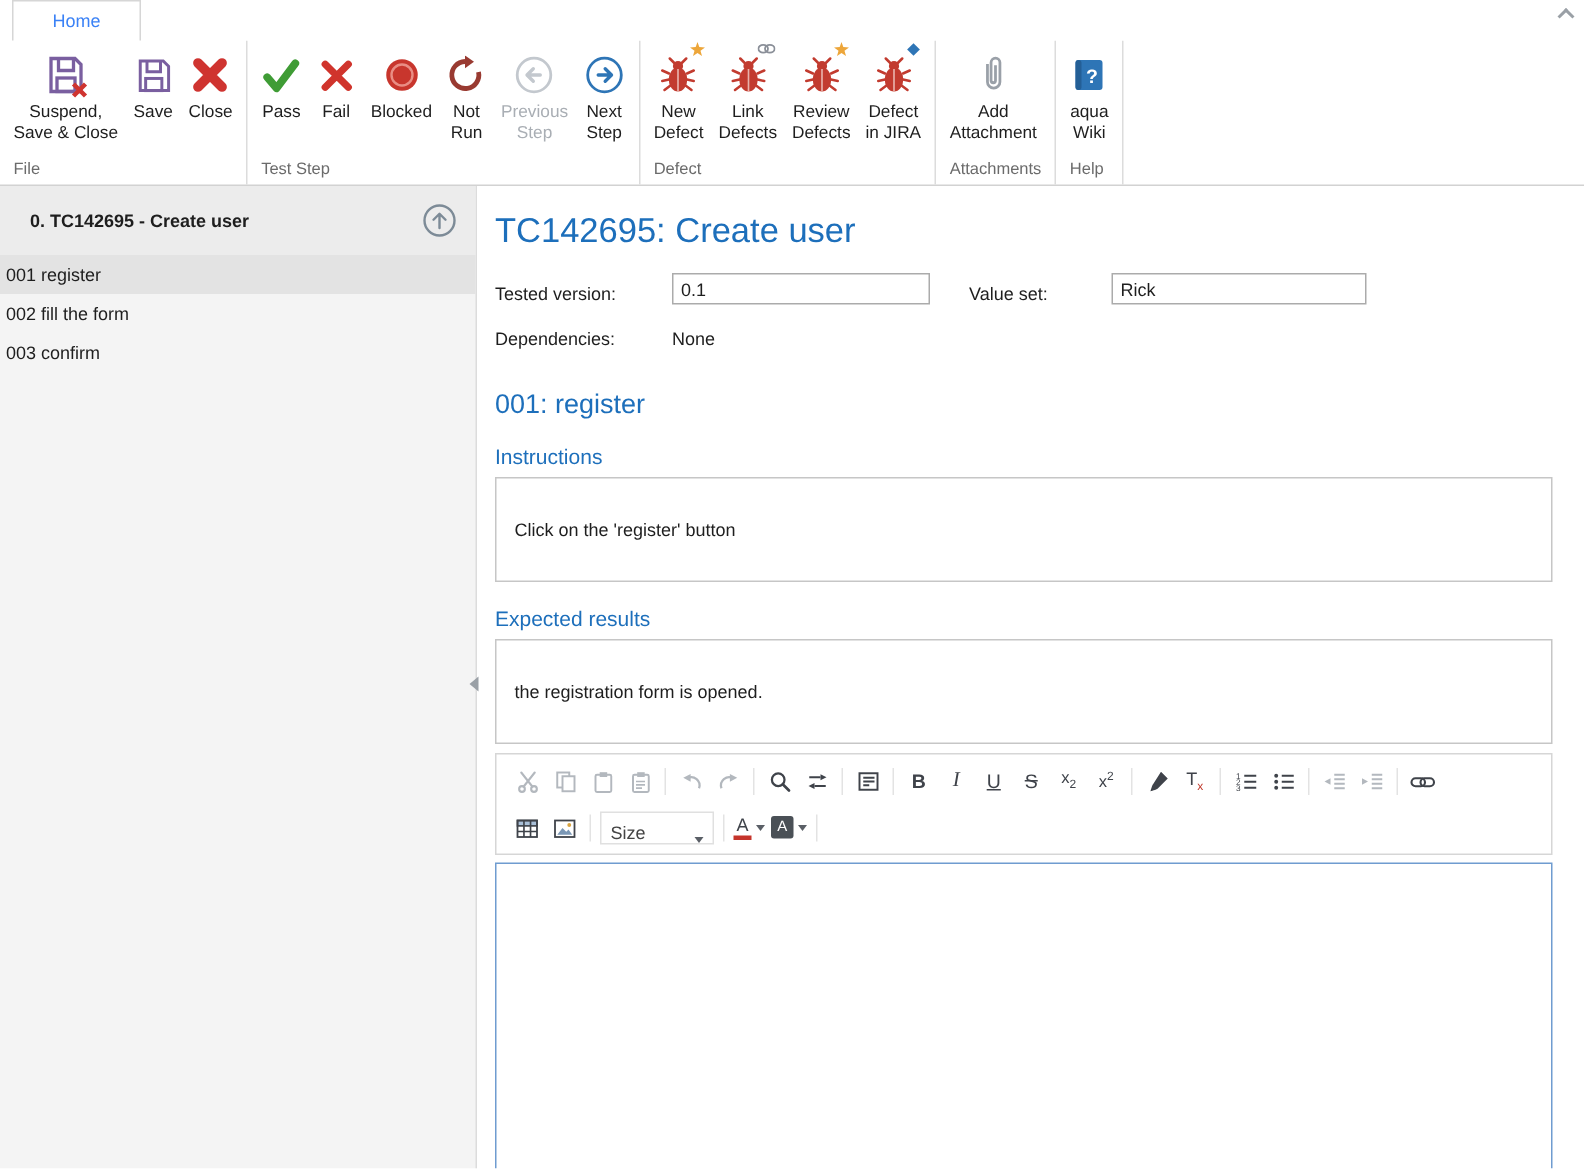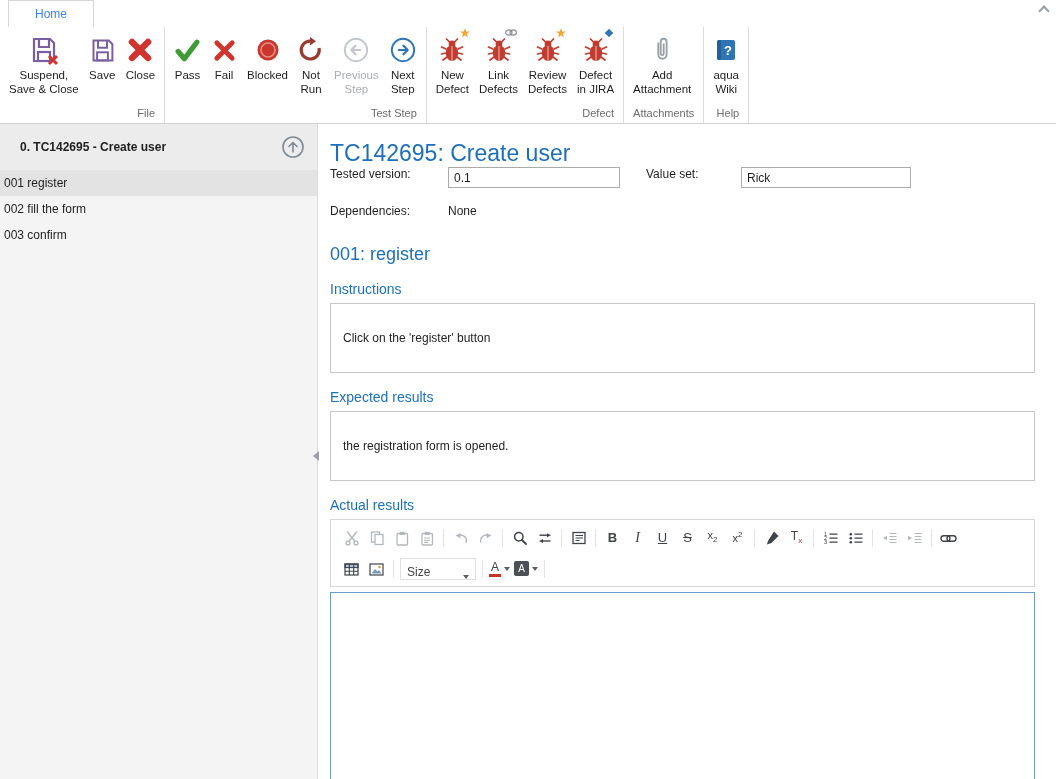--- a/index.html
+++ b/index.html
@@ -15,35 +15,35 @@
 
   
   .ribbon{height:97px;display:flex;border-bottom:1px solid #d2d2d2;background:#fff;}
   .rgroup{display:flex;flex-direction:column;border-right:1px solid #dcdcdc;padding:0 1px;}
   .rbtns{flex:1;display:flex;align-items:stretch;padding:2px 3px 0;}
   .rbtn{display:flex;flex-direction:column;align-items:center;padding:2px 5px 0;min-width:36px;cursor:pointer;}
   .ricon{height:38px;display:flex;align-items:center;justify-content:center;position:relative;}
   .rlbl{font-size:11.5px;line-height:1.2;text-align:center;white-space:pre-line;color:#1e1e1e;}
   .rbtn.dis{cursor:default;}
   .rbtn.dis .rlbl{color:#a9aeb4;}
-  .rglabel{text-align:right;font-size:11px;color:#6b6b6b;padding:1px 8px 4px;}
+  .rglabel{text-align:left;font-size:11px;color:#6b6b6b;padding:1px 8px 4px;}
   .badge{position:absolute;top:-3px;right:-5px;}
 
   
   .content{display:flex;height:655px;}
   .sidebar{width:318px;flex:none;background:#f4f4f4;border-right:1px solid #dcdcdc;}
   .sb-header{display:flex;align-items:center;justify-content:space-between;background:#ececec;
        padding:8px 12px 8px 20px;font-weight:bold;height:46px;}
   .sb-item{padding:6px 4px;cursor:pointer;}
   .sb-item.sel{background:#e3e3e3;}
   .up-circle{cursor:pointer;display:flex;}
 
   .main{flex:1;padding:6px 21px 0 12px;overflow:hidden;}
   .page-title{font-size:23px;font-weight:400;color:#1d6fbb;margin-top:10px;}
-  .fields{display:flex;align-items:flex-start;}
+  .fields{display:flex;align-items:flex-end;margin-top:15px;}
   .flabel{width:118px;}
   .flabel2{width:95px;margin-left:26px;}
   .fld{width:172px;height:21px;border:1px solid #ababab;padding:0 5px;background:#fff;
        font-family:"Liberation Sans",sans-serif;font-size:12px;color:#1e1e1e;}
   .fld2{width:170px;}
   .deps{display:flex;margin-top:16px;}
   .step-heading{font-size:18px;font-weight:400;color:#1d6fbb;margin-top:26px;}
   .sec-label{font-size:14px;color:#1d6fbb;margin-top:16px;}
   .txtbox{border:1px solid #c6c6c6;height:70px;display:flex;align-items:center;
        padding:0 12px;margin-top:6px;background:#fff;}
@@ -368,21 +368,20 @@
     <div class="sec-label">Instructions</div>
     <div class="txtbox">
       <span>Click on the 'register' button</span>
     </div>
 
     <div class="sec-label">Expected results</div>
     <div class="txtbox">
       <span>the registration form is opened.</span>
     </div>
 
-    <div class="sec-label">Actual results</div>
 
     <div class="editor">
       <div class="etoolbar">
 
         <div class="trow">
           <span class="tbtn dis">
               <svg width="16" height="16" viewBox="0 0 16 16">
                 <g stroke="currentColor" stroke-width="1.4" fill="none" stroke-linecap="round">
                   <path d="M3.5 2 L11 11.5 M12.5 2 L5 11.5"></path>
                   <circle cx="4" cy="13" r="1.9"></circle>

